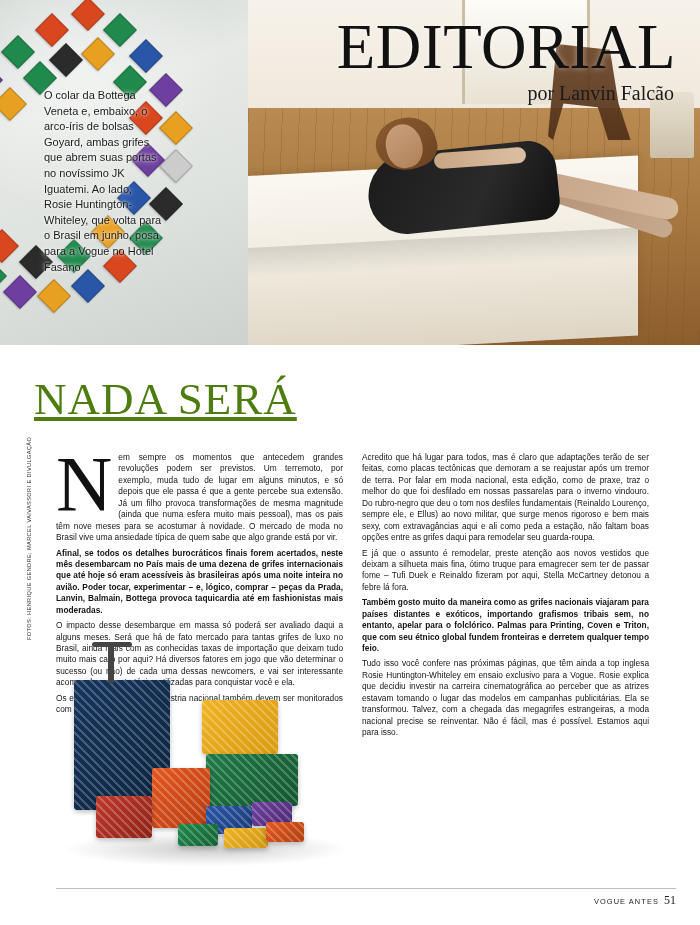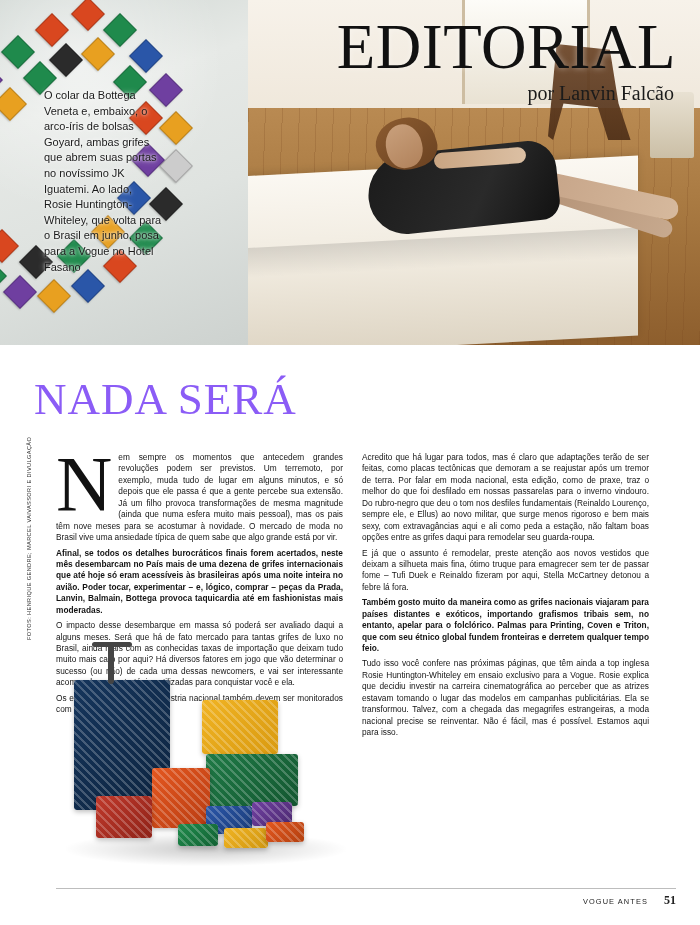--- a/index.html
+++ b/index.html
@@ -174,23 +174,24 @@
   
   .headline {
     position: absolute;
     left: 34px;
     top: 348px;
     width: 420px;
     font-family: "Liberation Serif", serif;
     font-size: 45px;
     line-height: 0.96;
     letter-spacing: 1px;
-    color: #8b5cf6;
+    color: #4d7c0f;
     font-weight: 400;
     z-index: 12;
+    text-decoration: underline;
   }
   .headline .l2 { display: block; }
 
   
   .body-area {
     position: absolute;
     left: 56px;
     top: 452px;
     width: 600px;
   }
@@ -272,22 +273,22 @@
     right: 24px;
     top: 893px;
     font-family: "Liberation Sans", sans-serif;
     font-size: 7.4px;
     letter-spacing: 1.1px;
     color: #222;
   }
   .footer .pg {
     font-family: "Liberation Serif", serif;
     font-size: 12px;
-    font-weight: bold;
-    margin-left: 16px;
+    font-weight: normal;
+    margin-left: 5px;
     letter-spacing: 0;
   }
 </style>
 </head>
 <body>
 
 <div class="masthead">
 
   <div class="necklace-photo">
     <div class="ring">

